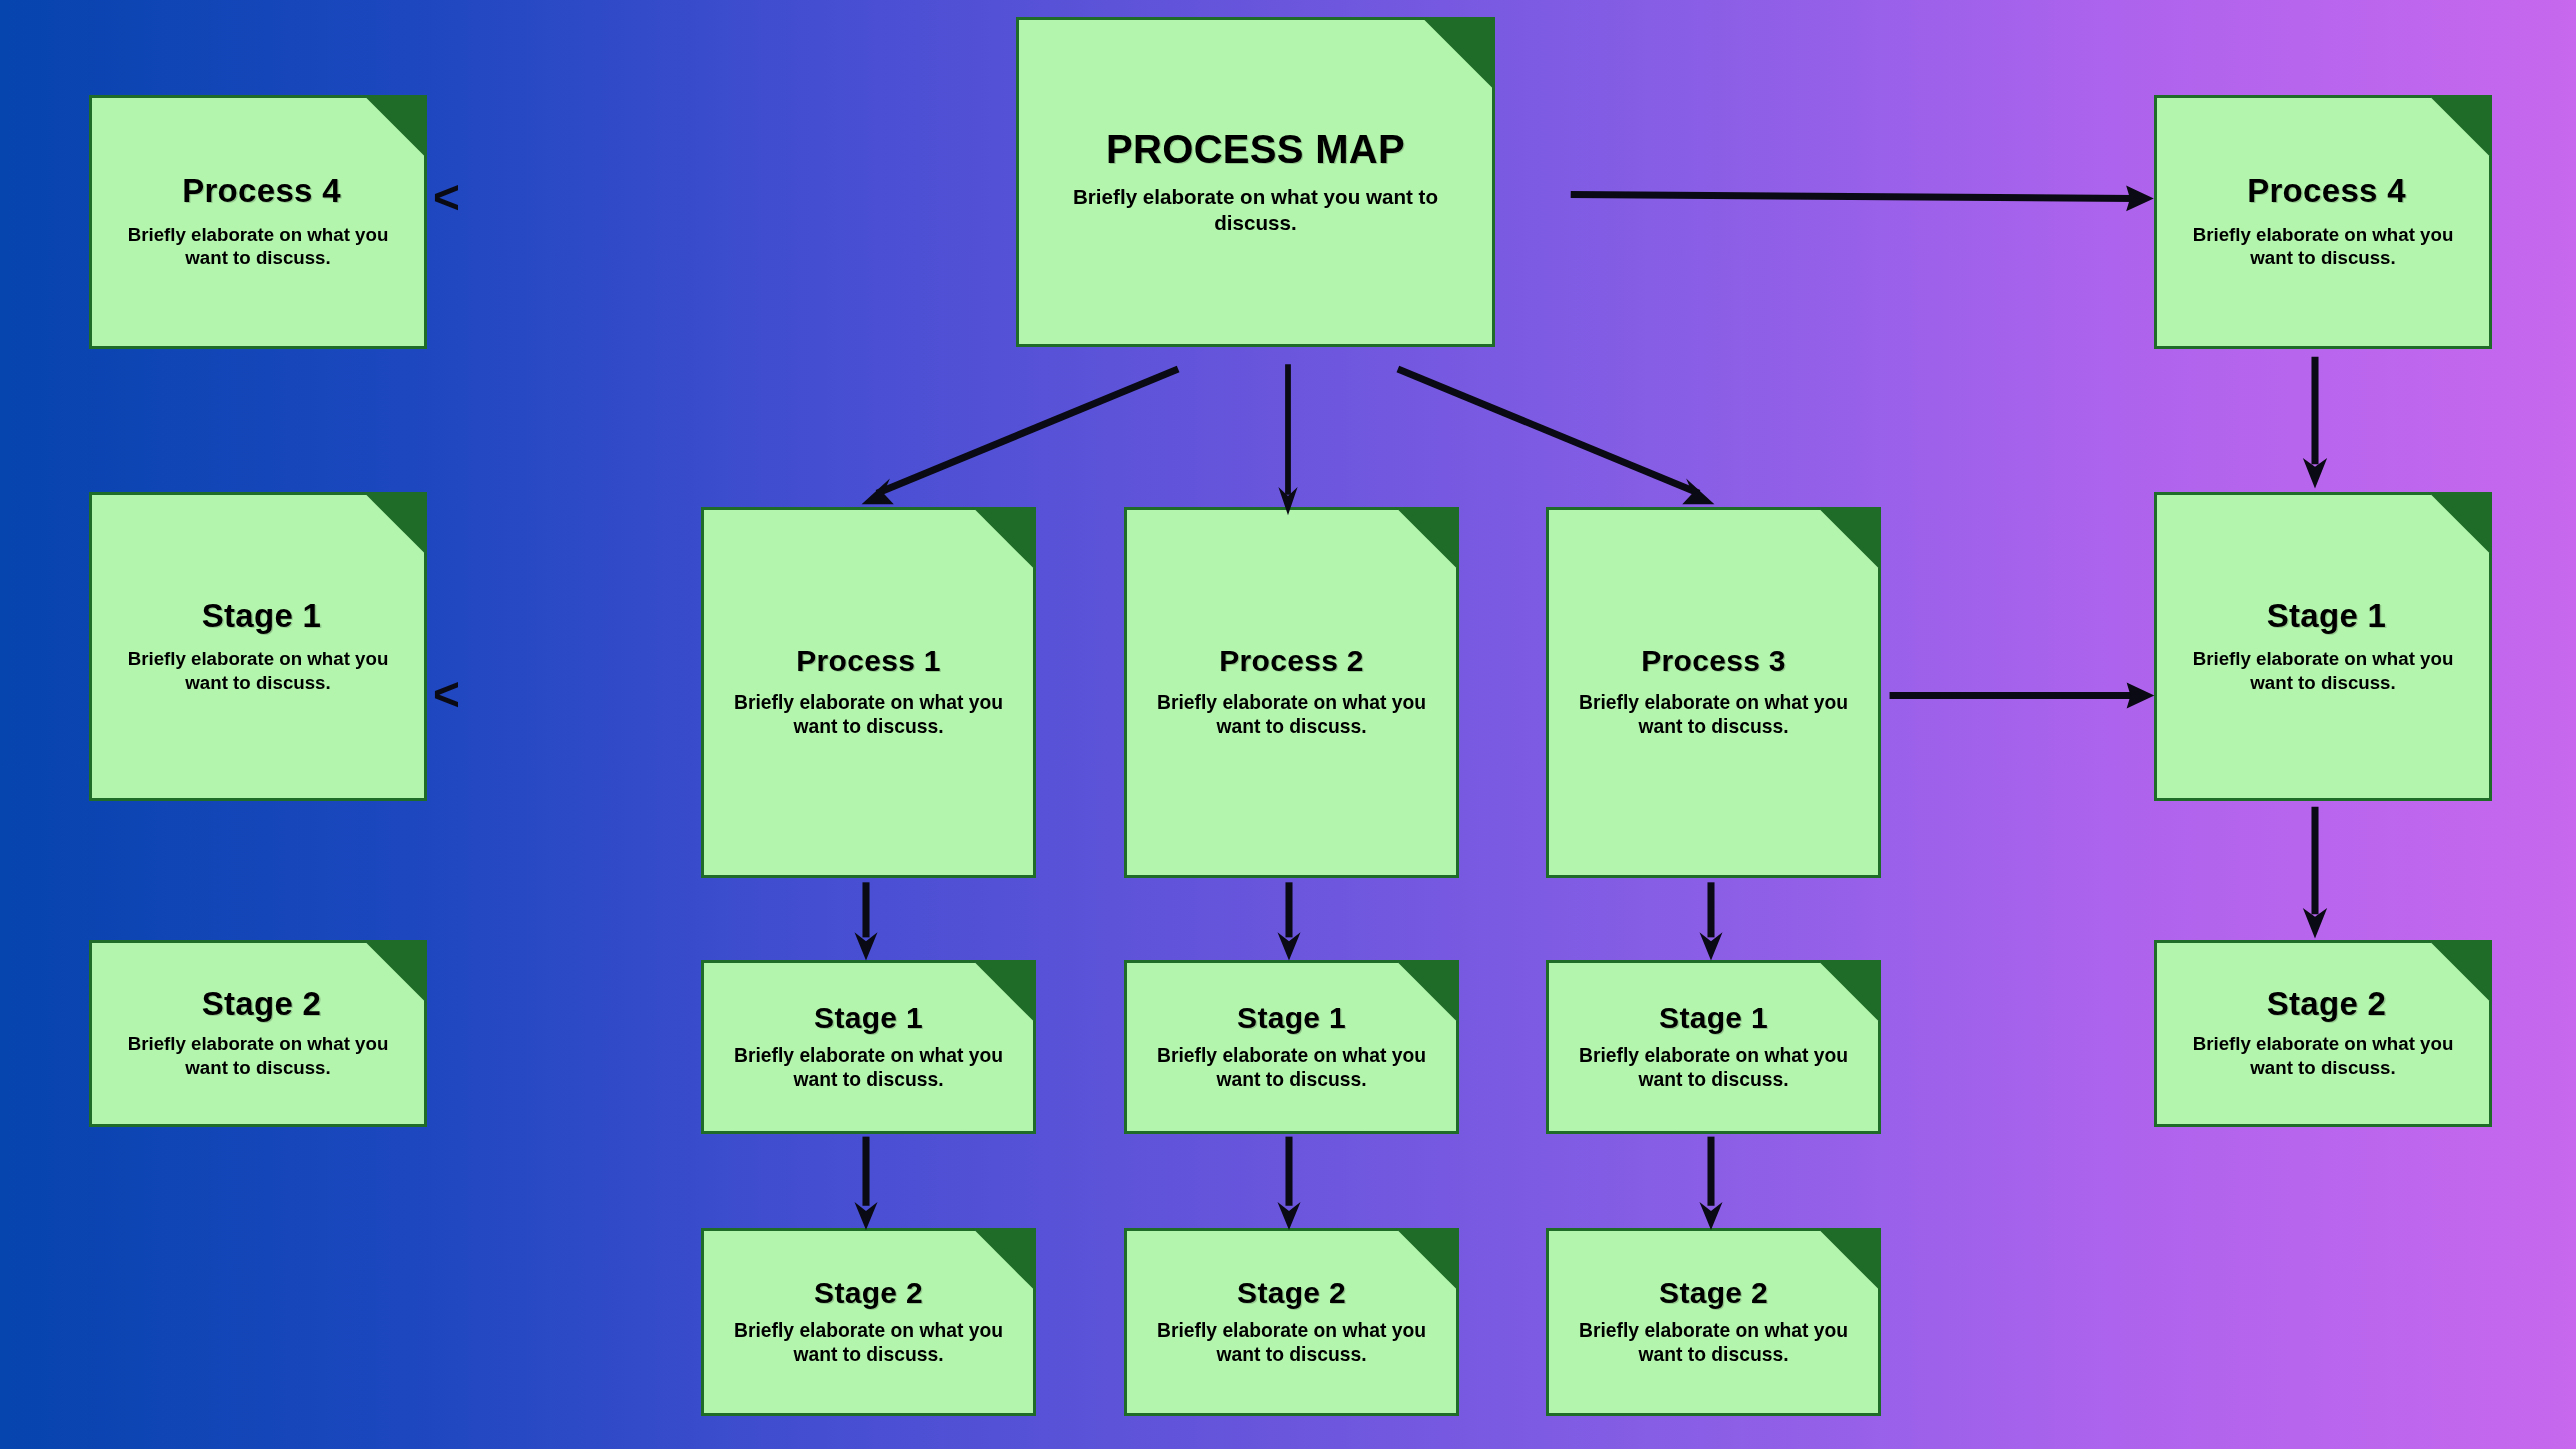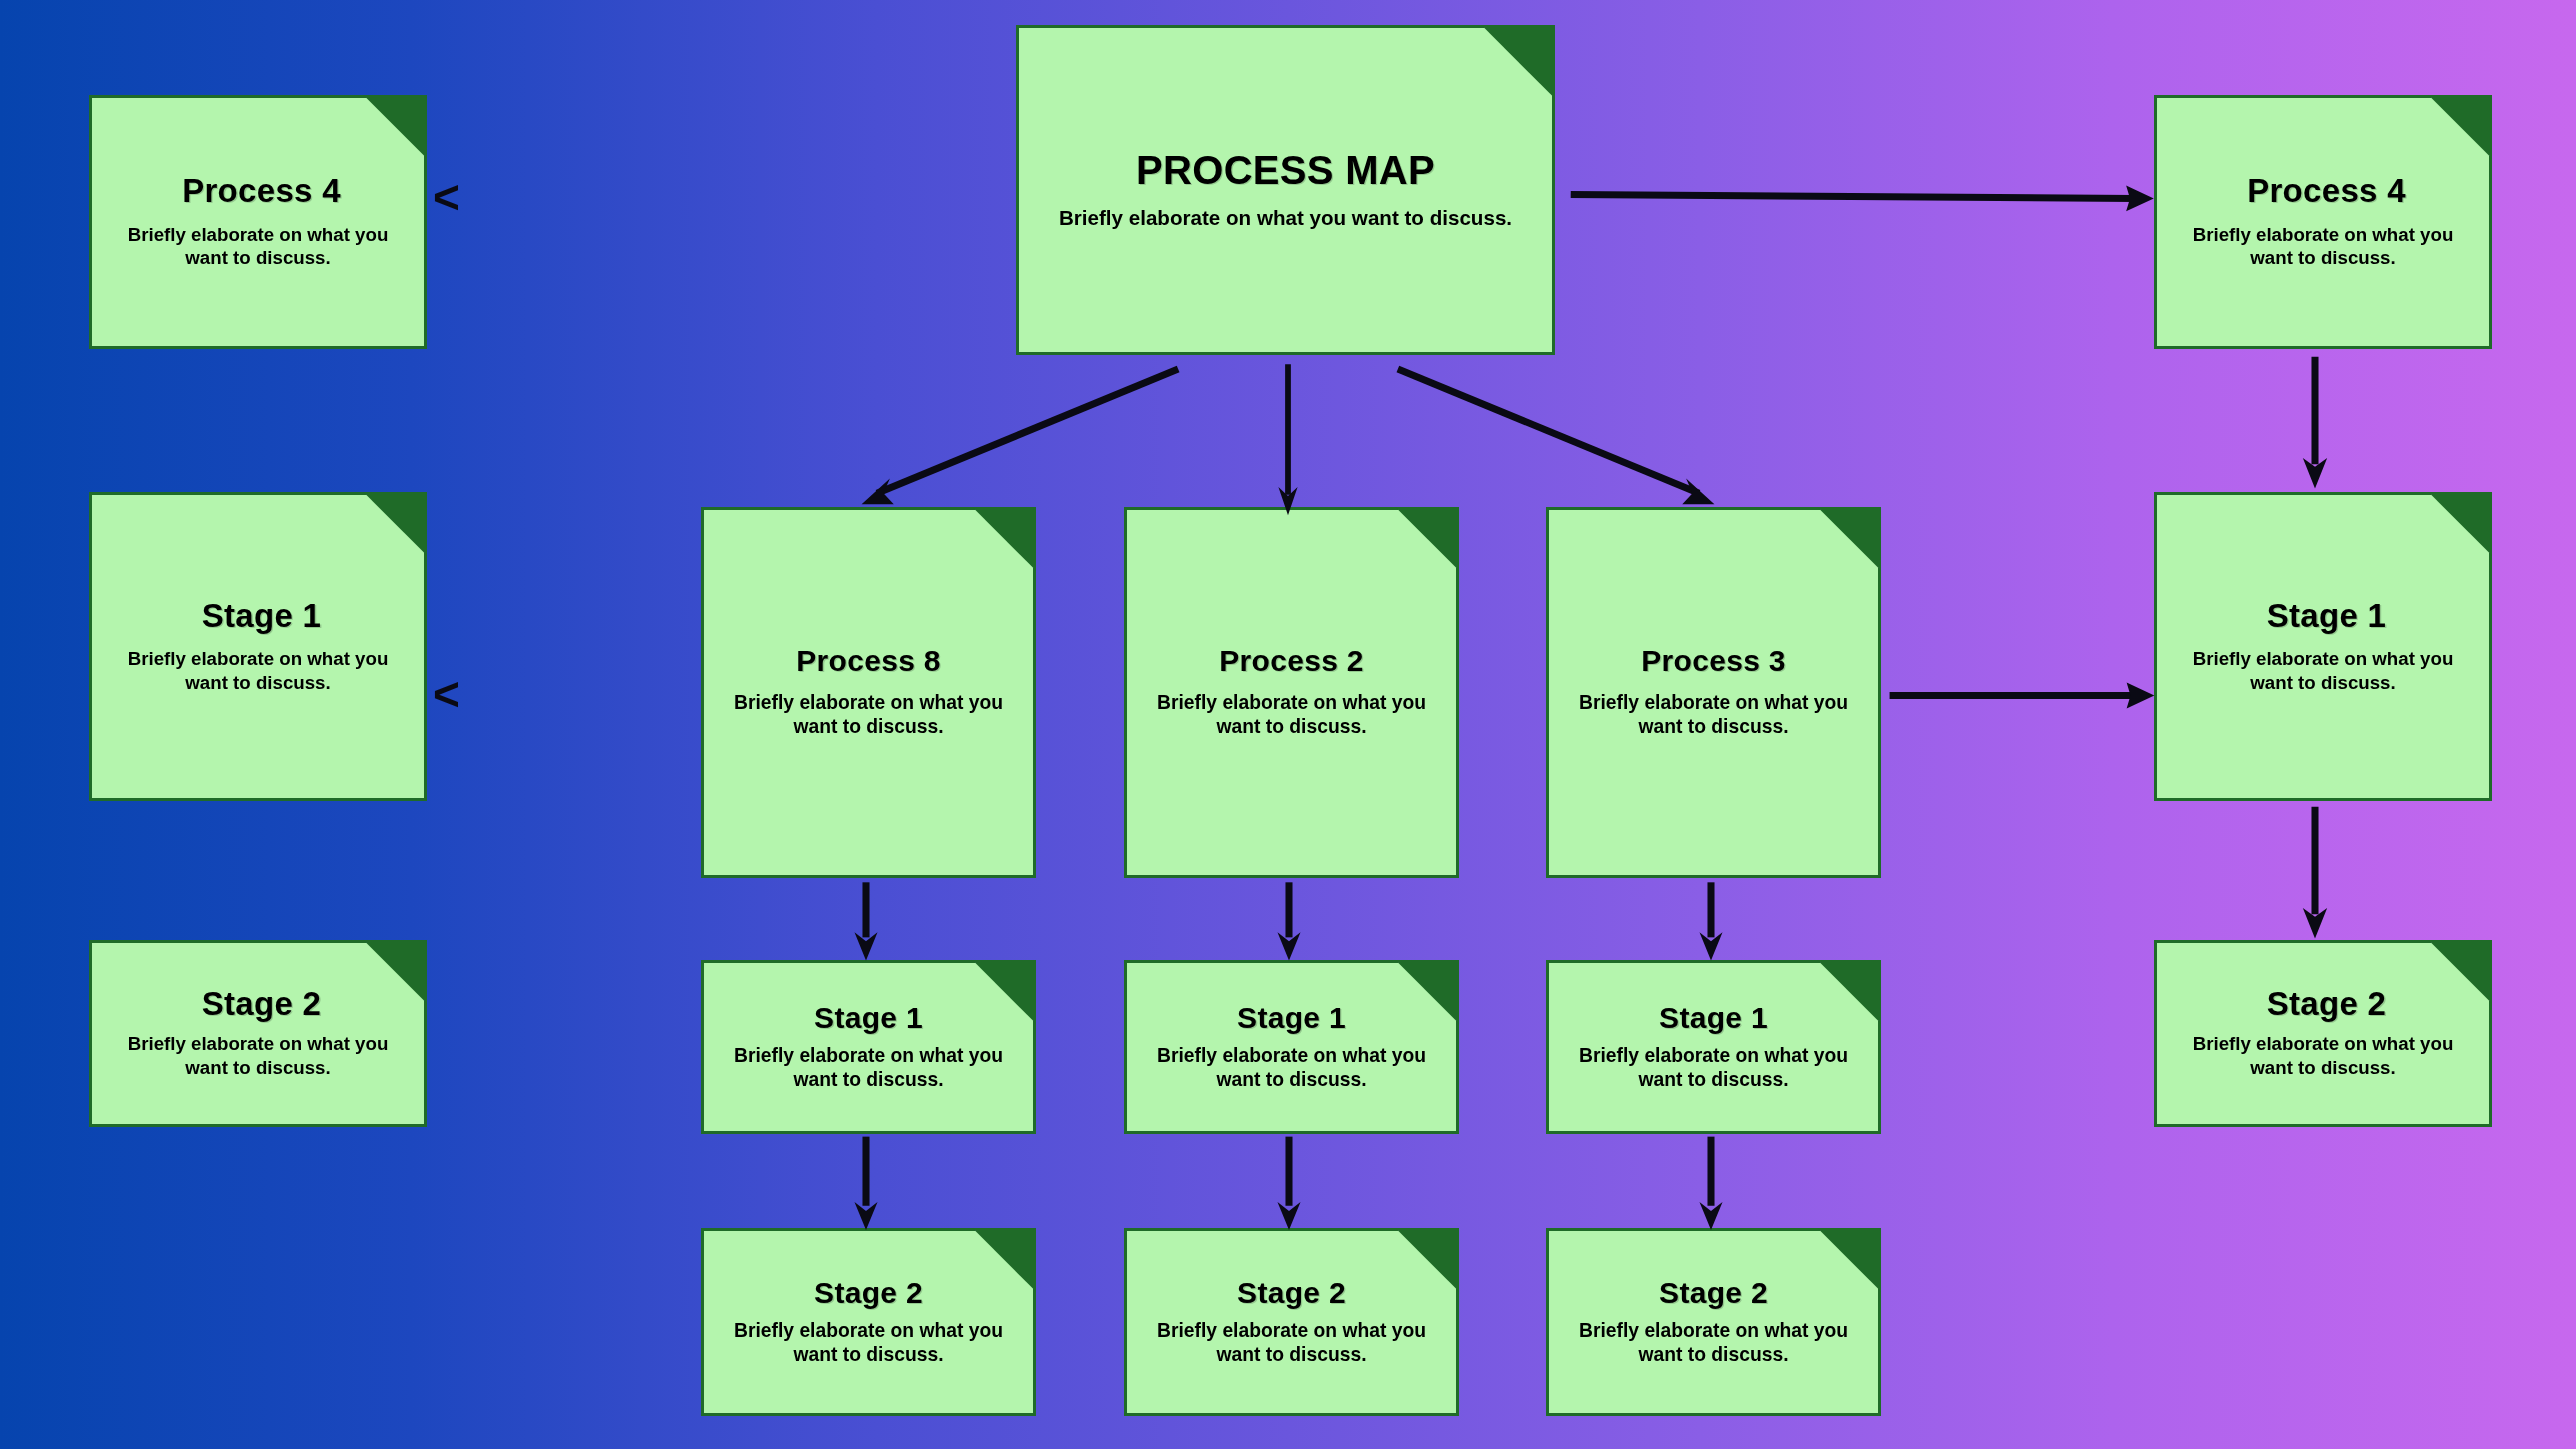--- a/index.html
+++ b/index.html
@@ -77,21 +77,21 @@
     font-family:"DejaVu Sans","Liberation Sans",sans-serif;
     letter-spacing:0px;
     white-space:nowrap;
   }
 </style>
 </head>
 <body>
 
 <div id="stage">
 
-  <div class="card t-xxl b-lg" style="left:1016px;top:28px;width:536px;height:327px;">
+  <div class="card t-xxl b-lg" style="left:1016px;top:20px;width:476px;height:327px;">
     <div class="topbar" style="width:468px;"></div>
     <div class="rightbar" style="height:274px;"></div>
     <div class="fold" style="width:74px;height:74px;"></div>
     <div class="title">PROCESS MAP</div>
     <div class="body">Briefly elaborate on what you want to discuss.</div>
   </div>
 
   <div class="card t-xl b-sm" style="left:89px;top:98px;width:335px;height:251px;">
     <div class="topbar" style="width:277px;"></div>
     <div class="rightbar" style="height:193px;"></div>
@@ -116,21 +116,21 @@
     <div class="body">Briefly elaborate on what you want to discuss.</div>
   </div>
 
   <div class="chev" style="left:433px;top:174px;font-size:46px;">&lt;</div>
   <div class="chev" style="left:433px;top:671px;font-size:46px;">&lt;</div>
 
   <div class="card t-lg b-md" style="left:701px;top:510px;width:332px;height:368px;">
     <div class="topbar" style="width:274px;"></div>
     <div class="rightbar" style="height:310px;"></div>
     <div class="fold" style="width:64px;height:64px;"></div>
-    <div class="title">Process 8</div>
+    <div class="title">Process 1</div>
     <div class="body">Briefly elaborate on what you want to discuss.</div>
   </div>
 
   <div class="card t-lg b-md no-gap" style="left:701px;top:963px;width:332px;height:171px;">
     <div class="topbar" style="width:274px;"></div>
     <div class="rightbar" style="height:113px;"></div>
     <div class="fold" style="width:64px;height:64px;"></div>
     <div class="title">Stage 1</div>
     <div class="body">Briefly elaborate on what you want to discuss.</div>
   </div>

